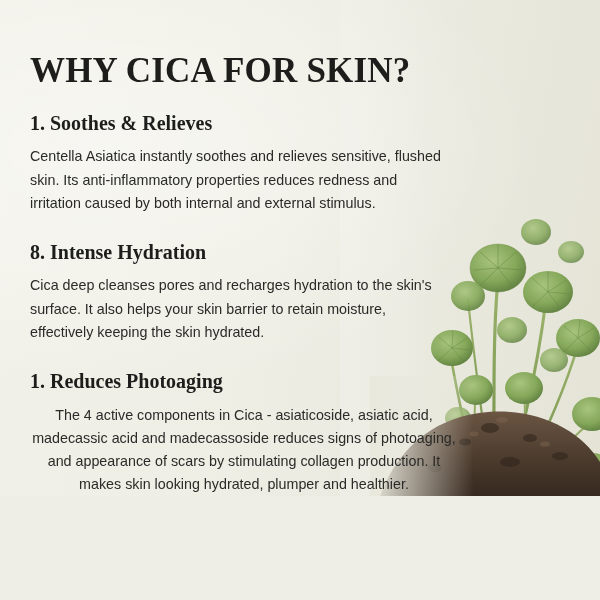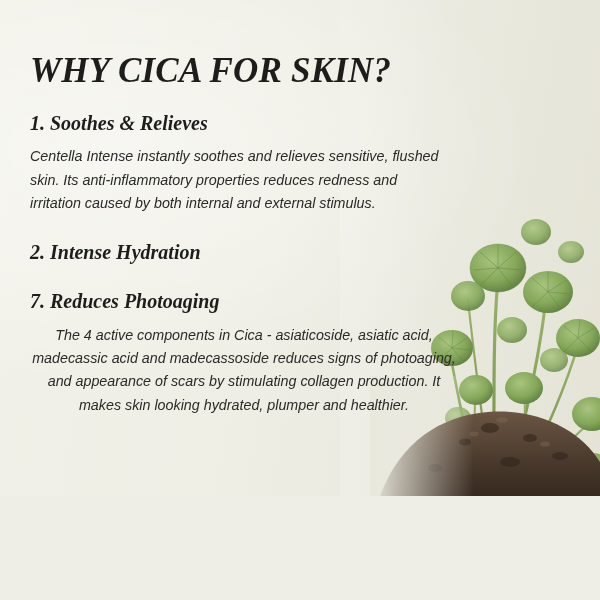--- a/index.html
+++ b/index.html
@@ -14,21 +14,20 @@
     background: #efeee6;
   }
 
   .poster {
     position: relative;
     width: 600px;
     height: 496px;
     background: linear-gradient(100deg, #f2f1e9 0%, #efeee5 45%, #e9e8dd 75%, #e4e3d6 100%);
     overflow: hidden;
     box-sizing: border-box;
-    font-style: italic;
   }
 
   
   .art {
     position: absolute;
     right: 0;
     top: 0;
     width: 260px;
     height: 600px;
     pointer-events: none;
@@ -230,26 +229,27 @@
   </div>
 
   <div class="wash"></div>
 
   <div class="content">
 
     <h1 class="headline">WHY CICA FOR SKIN?</h1>
 
     <div class="section s1">
       <h2 class="section-title">1. Soothes &amp; Relieves</h2>
-      <p class="section-body">Centella Intense instantly soothes and relieves sensitive, flushed skin. Its anti-inflammatory properties reduces redness and irritation caused by both internal and external stimulus.</p>
+      <p class="section-body">Centella Asiatica instantly soothes and relieves sensitive, flushed skin. Its anti-inflammatory properties reduces redness and irritation caused by both internal and external stimulus.</p>
     </div>
 
     <div class="section s2">
-      <h2 class="section-title">2. Intense Hydration</h2>
+      <h2 class="section-title">8. Intense Hydration</h2>
+      <p class="section-body">Cica deep cleanses pores and recharges hydration to the skin's surface. It also helps your skin barrier to retain moisture, effectively keeping the skin hydrated.</p>
     </div>
 
     <div class="section s3">
-      <h2 class="section-title">7. Reduces Photoaging</h2>
+      <h2 class="section-title">1. Reduces Photoaging</h2>
       <p class="section-body">The 4 active components in Cica - asiaticoside, asiatic acid, madecassic acid and madecassoside reduces signs of photoaging, and appearance of scars by stimulating collagen production. It makes skin looking hydrated, plumper and healthier.</p>
     </div>
 
   </div>
 </div>
 
 </body></html>

